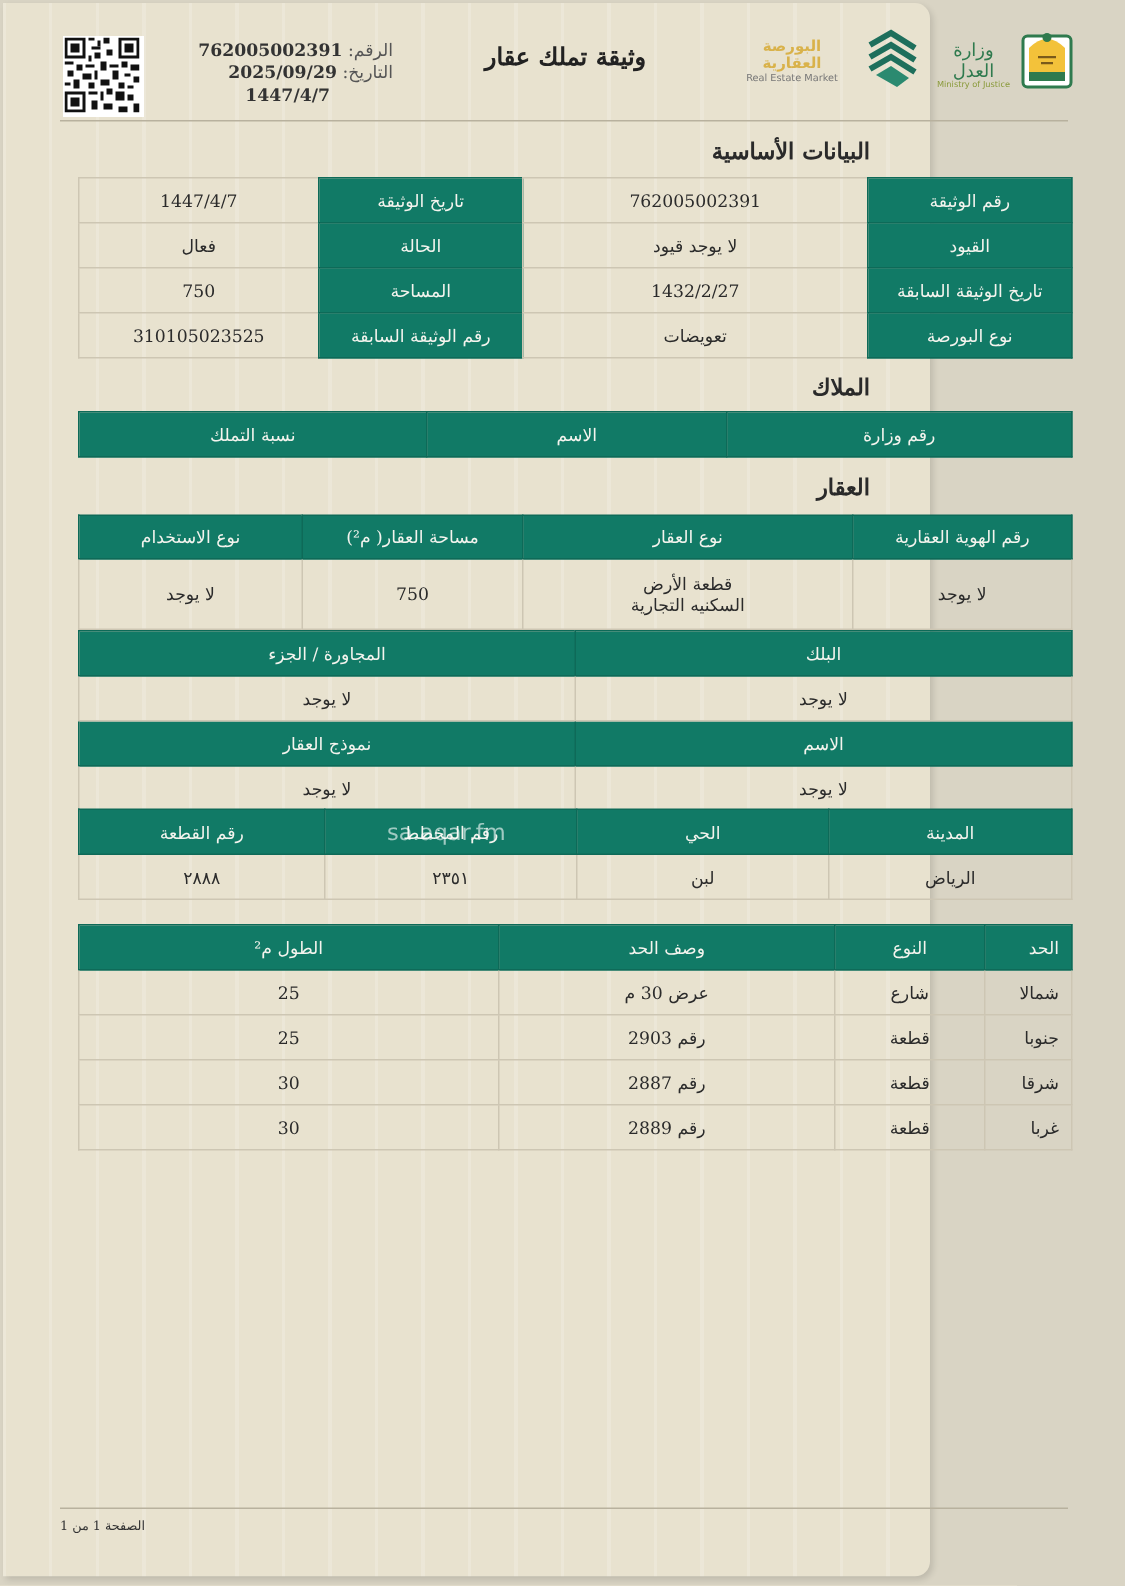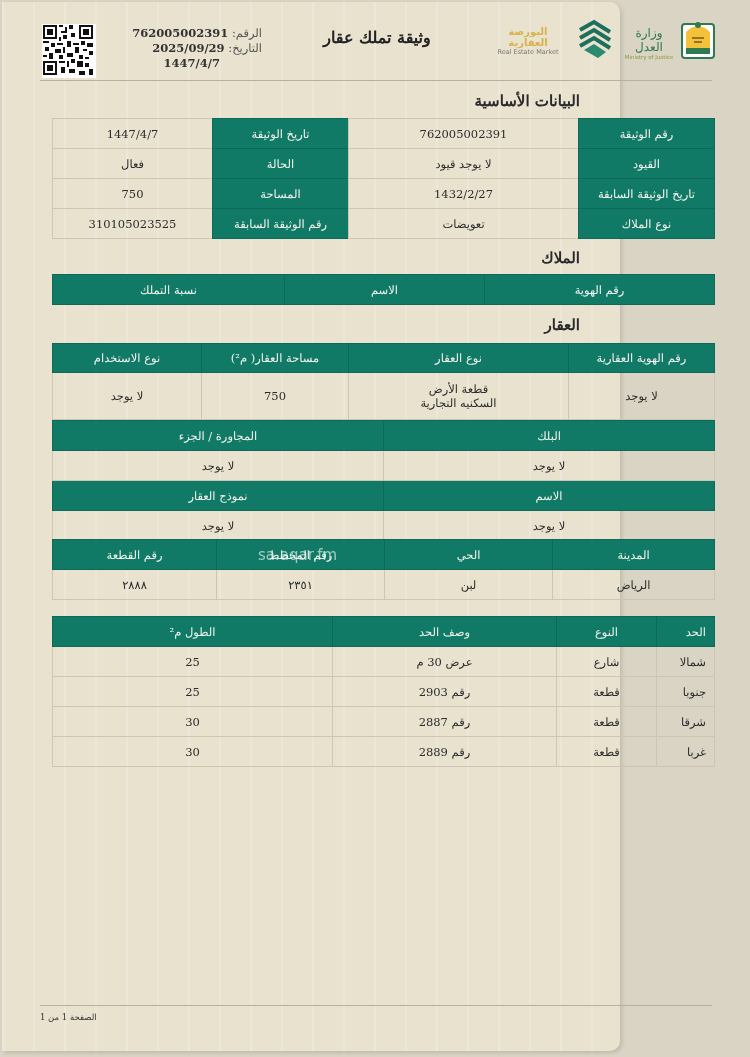--- a/index.html
+++ b/index.html
@@ -183,38 +183,38 @@
         <td class="h">الحالة</td>
         <td>فعال</td>
       </tr>
       <tr>
         <td class="h">تاريخ الوثيقة السابقة</td>
         <td>1432/2/27</td>
         <td class="h">المساحة</td>
         <td>750</td>
       </tr>
       <tr>
-        <td class="h">نوع الملاك</td>
+        <td class="h">نوع البورصة</td>
         <td>تعويضات</td>
         <td class="h">رقم الوثيقة السابقة</td>
         <td>310105023525</td>
       </tr>
     </tbody>
   </table>
 
   <div class="abs sec-title" style="top:247px;">الملاك</div>
   <table class="abs t2">
     <colgroup>
         <col style="width:230px">
         <col style="width:200px">
         <col style="width:232px">
       </colgroup>
     <thead>
       <tr>
-        <th>رقم الهوية</th>
+        <th>رقم وزارة</th>
         <th>الاسم</th>
         <th>نسبة التملك</th>
       </tr>
     </thead>
   </table>
 
   <div class="abs sec-title" style="top:314px;">العقار</div>
   <table class="abs t3">
     <colgroup>
         <col style="width:146px">

